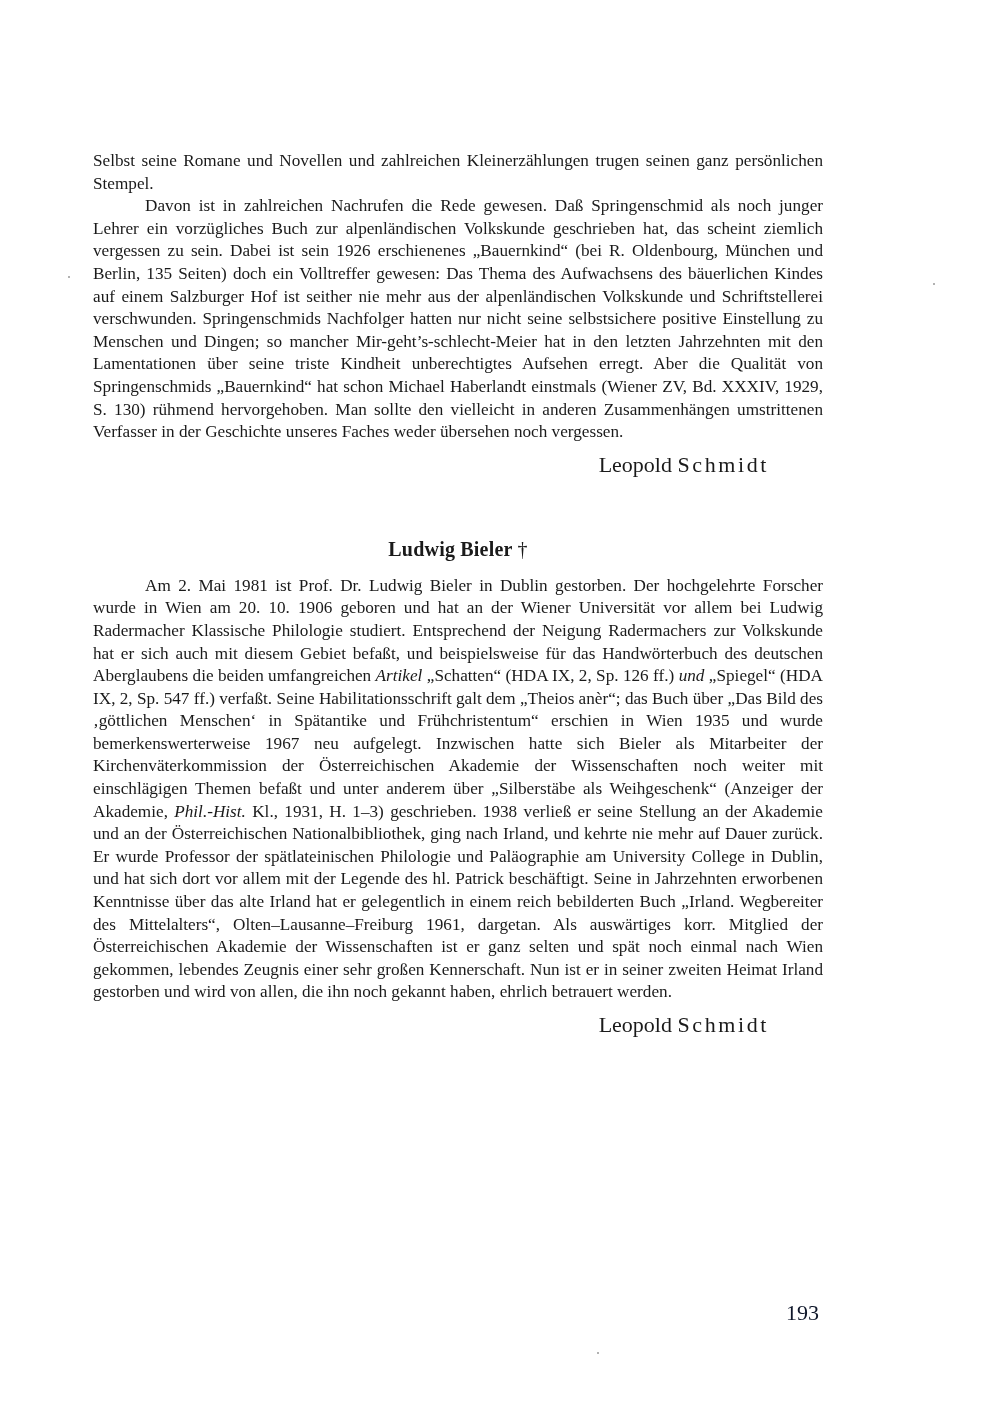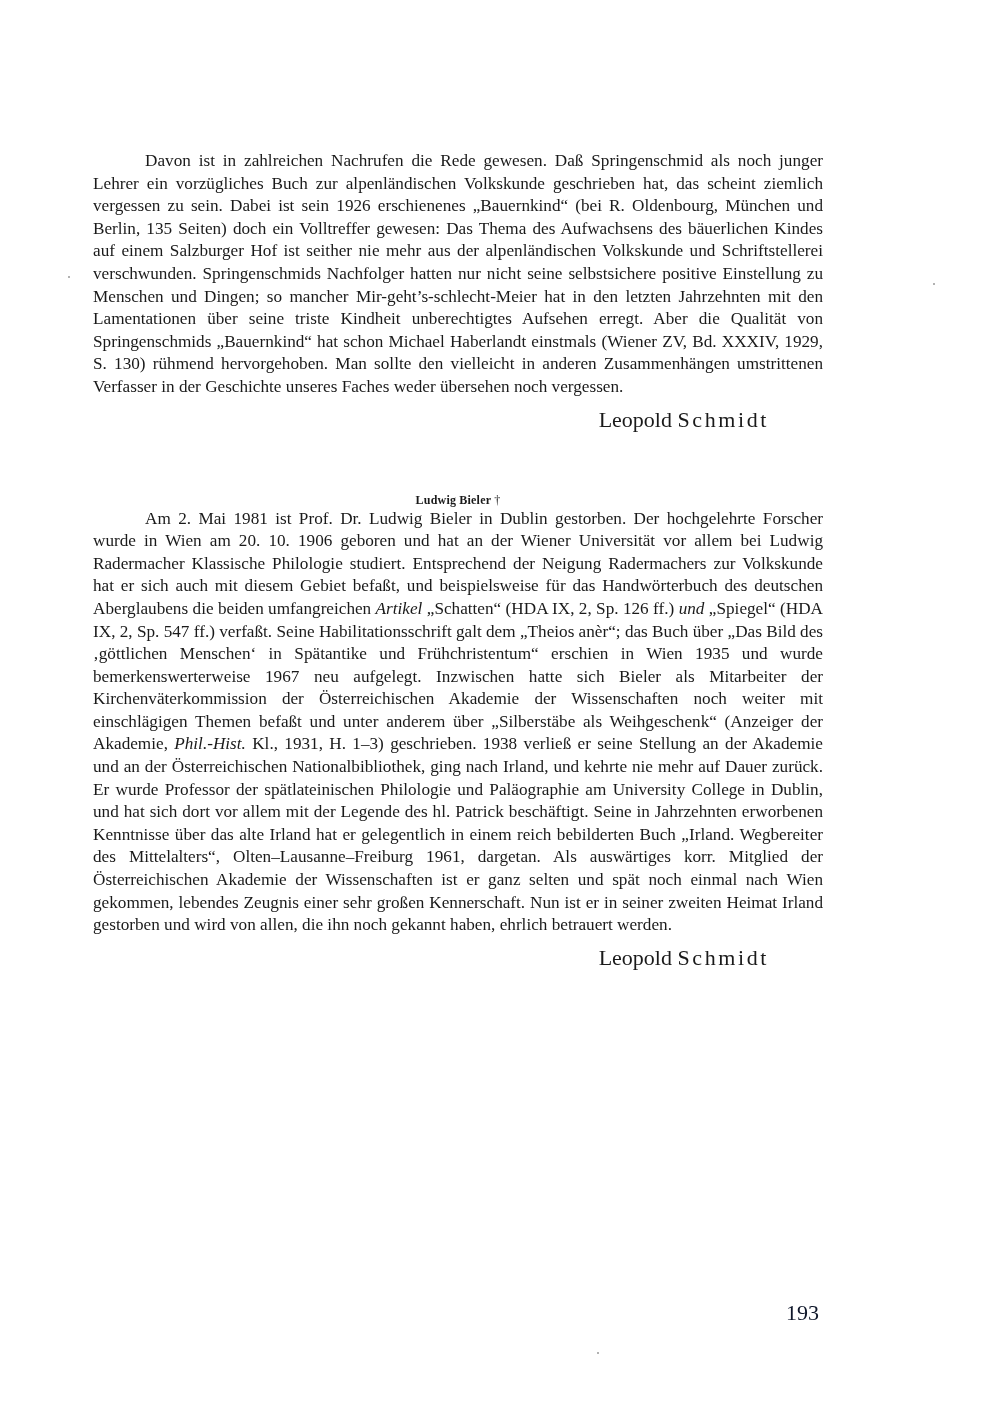--- a/index.html
+++ b/index.html
@@ -39,23 +39,23 @@
       line-height: 22px;
       margin-top: 10px;
       padding-right: 54px;
     }
     .signature .sp {
       letter-spacing: 2.6px;
     }
     .heading {
       text-align: center;
       font-weight: bold;
-      font-size: 12px;
+      font-size: 20px;
       margin-top: 62px;
-      margin-bottom: 0;
+      margin-bottom: 14px;
       letter-spacing: 0.2px;
     }
     .heading .dagger {
       font-weight: normal;
     }
     .pagenum {
       position: absolute;
       left: 786px;
       top: 1300px;
       font-size: 22px;
@@ -70,20 +70,21 @@
       border-radius: 1px;
     }
     i { }
   </style>
 </head>
 <body>
 
 <div class="page">
 
   <section>
+    <p>Selbst seine Romane und Novellen und zahlreichen Kleinerzählungen trugen seinen ganz persönlichen Stempel.</p>
     <p class="indent gap">Davon ist in zahlreichen Nachrufen die Rede gewesen. Daß Springenschmid als noch junger Lehrer ein vorzügliches Buch zur alpenländischen Volkskunde geschrieben hat, das scheint ziemlich vergessen zu sein. Dabei ist sein 1926 erschienenes „Bauern­kind“ (bei R. Oldenbourg, München und Berlin, 135 Seiten) doch ein Volltreffer gewesen: Das Thema des Aufwachsens des bäuerlichen Kindes auf einem Salzburger Hof ist seither nie mehr aus der alpenländischen Volkskunde und Schriftstellerei verschwun­den. Springenschmids Nachfolger hatten nur nicht seine selbstsichere positive Einstellung zu Menschen und Dingen; so mancher Mir-geht’s-schlecht-Meier hat in den letzten Jahrzehnten mit den Lamentationen über seine triste Kindheit unberechtigtes Aufsehen erregt. Aber die Qualität von Springenschmids „Bauernkind“ hat schon Michael Haberlandt einstmals (Wiener ZV, Bd. XXXIV, 1929, S. 130) rühmend hervorgehoben. Man sollte den vielleicht in anderen Zusammenhängen umstrittenen Verfasser in der Geschichte unseres Faches weder übersehen noch vergessen.</p>
     <div class="signature">
       <span>Leopold</span>
       <span class="sp">Schmidt</span>
     </div>
   </section>
 
   <section>
     <div class="heading">
       <span>Ludwig Bieler</span>

